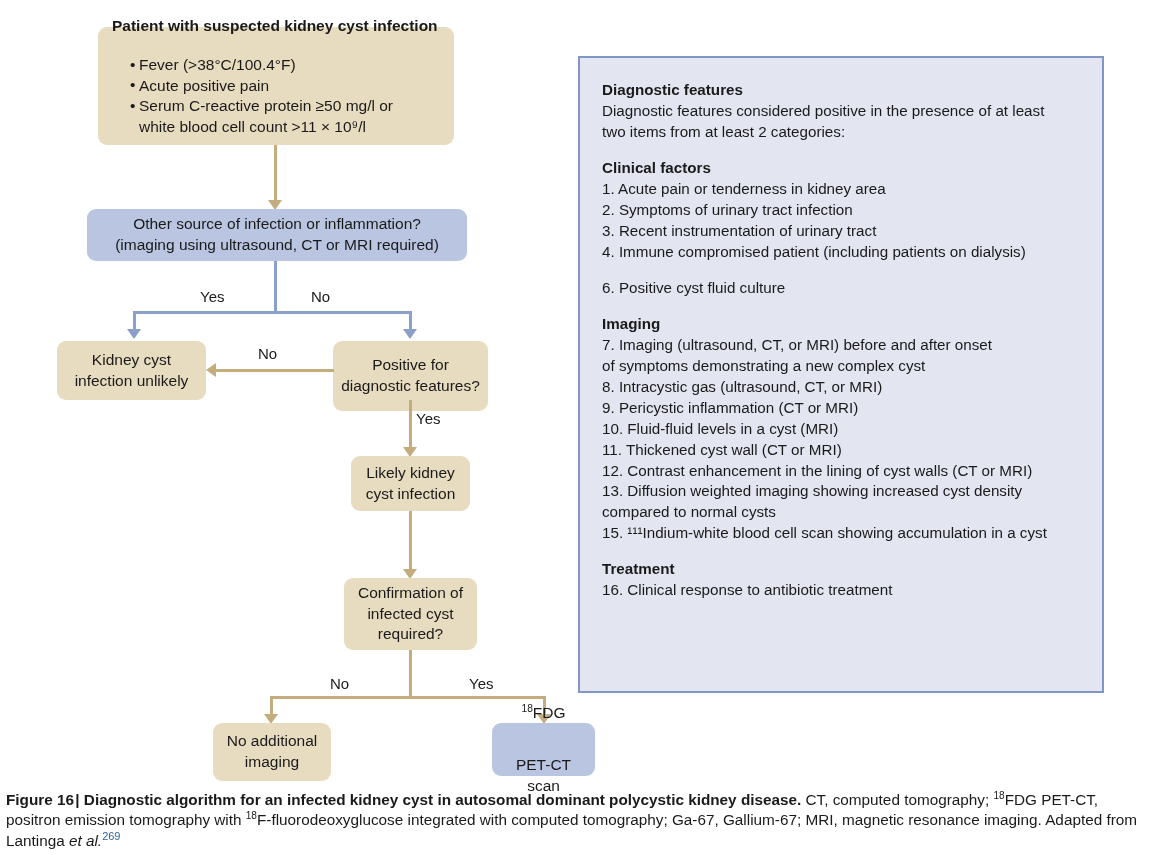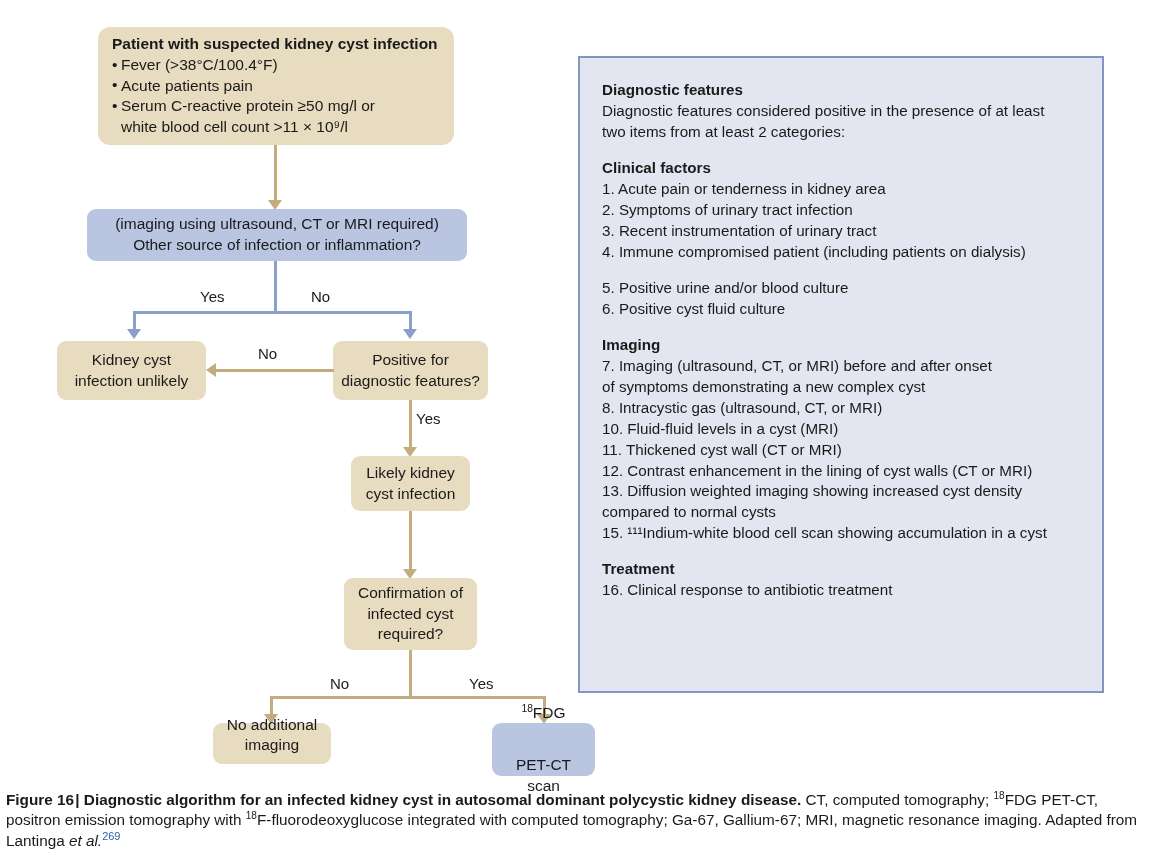--- a/index.html
+++ b/index.html
@@ -24,27 +24,27 @@
     display: flex;
     flex-direction: column;
     justify-content: center;
     font-size: 15.5px;
     line-height: 1.33;
     color: #1a1a1a;
   }
   .box.tan  { background: #e8dcc0; }
   .box.blue { background: #b9c5e1; }
   .box.center { text-align: center; align-items: center; }
-  .box.left   { text-align: left; align-items: flex-start; border-radius: 12px; }
+  .box.left   { text-align: left; align-items: flex-start; }
 
   .box .title {
     font-weight: bold;
   }
   .box ul {
-    margin: 0;
+    margin: 18px;
     padding: 0;
     list-style: none;
   }
   .box ul li {
     position: relative;
     padding-left: 9px;
     white-space: pre-line;
   }
   .box ul li::before {
     content: "\2022";
@@ -121,50 +121,50 @@
 </style>
 </head>
 <body>
 
 <div id="flowchart">
 
   <div class="box tan left" style="left:98px; top:27px; width:356px; height:118px; padding:10px 14px;">
     <div class="title">Patient with suspected kidney cyst infection</div>
     <ul>
       <li>Fever (&gt;38°C/100.4°F)</li>
-      <li>Acute patients pain</li>
+      <li>Acute positive pain</li>
       <li>Serum C-reactive protein ≥50 mg/l or
 white blood cell count &gt;11 × 10⁹/l</li>
     </ul>
   </div>
 
   <div class="ln" style="left:274px; top:145px; width:2.5px; height:59px;"></div>
   <div class="arw down" style="left:268px; top:200px;"></div>
 
   <div class="box blue center" style="left:87px; top:209px; width:380px; height:52px; padding:4px 10px;">
+    <div>Other source of infection or inflammation?</div>
     <div>(imaging using ultrasound, CT or MRI required)</div>
-    <div>Other source of infection or inflammation?</div>
   </div>
 
   <div class="ln b" style="left:274px; top:261px; width:2.5px; height:52px;"></div>
   <div class="ln b" style="left:133px; top:311px; width:278px; height:2.5px;"></div>
   <div class="ln b" style="left:133px; top:311px; width:2.5px; height:22px;"></div>
   <div class="arw down b" style="left:127px; top:329px;"></div>
   <div class="ln b" style="left:409px; top:311px; width:2.5px; height:22px;"></div>
   <div class="arw down b" style="left:403px; top:329px;"></div>
 
   <div class="elabel" style="left:200px; top:288px;">Yes</div>
   <div class="elabel" style="left:311px; top:288px;">No</div>
 
   <div class="box tan center" style="left:57px; top:341px; width:149px; height:59px; padding:4px 8px;">
     <div>Kidney cyst</div>
     <div>infection unlikely</div>
   </div>
 
-  <div class="box tan center" style="left:333px; top:341px; width:155px; height:59px; padding:4px 8px;">
+  <div class="box tan center" style="left:333px; top:341px; width:155px; height:70px; padding:4px 8px;">
     <div>Positive for</div>
     <div>diagnostic features?</div>
   </div>
 
   <div class="ln" style="left:216px; top:369px; width:118px; height:2.5px;"></div>
   <div class="arw left" style="left:206px; top:363px;"></div>
   <div class="elabel" style="left:258px; top:345px;">No</div>
 
   <div class="ln" style="left:409px; top:400px; width:2.5px; height:50px;"></div>
   <div class="arw down" style="left:403px; top:447px;"></div>
@@ -187,21 +187,21 @@
   <div class="ln" style="left:409px; top:650px; width:2.5px; height:48px;"></div>
   <div class="ln" style="left:270px; top:696px; width:275px; height:2.5px;"></div>
   <div class="ln" style="left:270px; top:696px; width:2.5px; height:22px;"></div>
   <div class="arw down" style="left:264px; top:714px;"></div>
   <div class="ln" style="left:543px; top:696px; width:2.5px; height:22px;"></div>
   <div class="arw down" style="left:537px; top:714px;"></div>
 
   <div class="elabel" style="left:330px; top:675px;">No</div>
   <div class="elabel" style="left:469px; top:675px;">Yes</div>
 
-  <div class="box tan center" style="left:213px; top:723px; width:118px; height:41px; padding:8px 8px;justify-content:flex-end;">
+  <div class="box tan center" style="left:213px; top:723px; width:118px; height:58px; padding:0 8px;">
     <div>No additional</div>
     <div>imaging</div>
   </div>
 
   <div class="box blue center" style="left:492px; top:723px; width:103px; height:53px; padding:4px 8px;gap:32px;">
     <div><sup>18</sup><span>FDG</span></div>
     <div>PET-CT scan</div>
   </div>
 
 </div>
@@ -214,29 +214,29 @@
   <div class="gap"></div>
 
   <div class="hd">Clinical factors</div>
   <div class="item">1. Acute pain or tenderness in kidney area</div>
   <div class="item">2. Symptoms of urinary tract infection</div>
   <div class="item">3. Recent instrumentation of urinary tract</div>
   <div class="item">4. Immune compromised patient (including patients on dialysis)</div>
 
   <div class="gap"></div>
 
-  <div class="item">5. Positive urine and/or blood culture</div>
   <div class="item">6. Positive cyst fluid culture</div>
 
   <div class="gap"></div>
 
   <div class="hd">Imaging</div>
   <div class="item">7. Imaging (ultrasound, CT, or MRI) before and after onset
     of symptoms demonstrating a new complex cyst</div>
   <div class="item">8. Intracystic gas (ultrasound, CT, or MRI)</div>
+  <div class="item">9. Pericystic inflammation (CT or MRI)</div>
   <div class="item">10. Fluid-fluid levels in a cyst (MRI)</div>
   <div class="item">11. Thickened cyst wall (CT or MRI)</div>
   <div class="item">12. Contrast enhancement in the lining of cyst walls (CT or MRI)</div>
   <div class="item">13. Diffusion weighted imaging showing increased cyst density
       compared to normal cysts</div>
   <div class="item">15. ¹¹¹Indium-white blood cell scan showing accumulation in a cyst</div>
 
   <div class="gap"></div>
 
   <div class="hd">Treatment</div>

